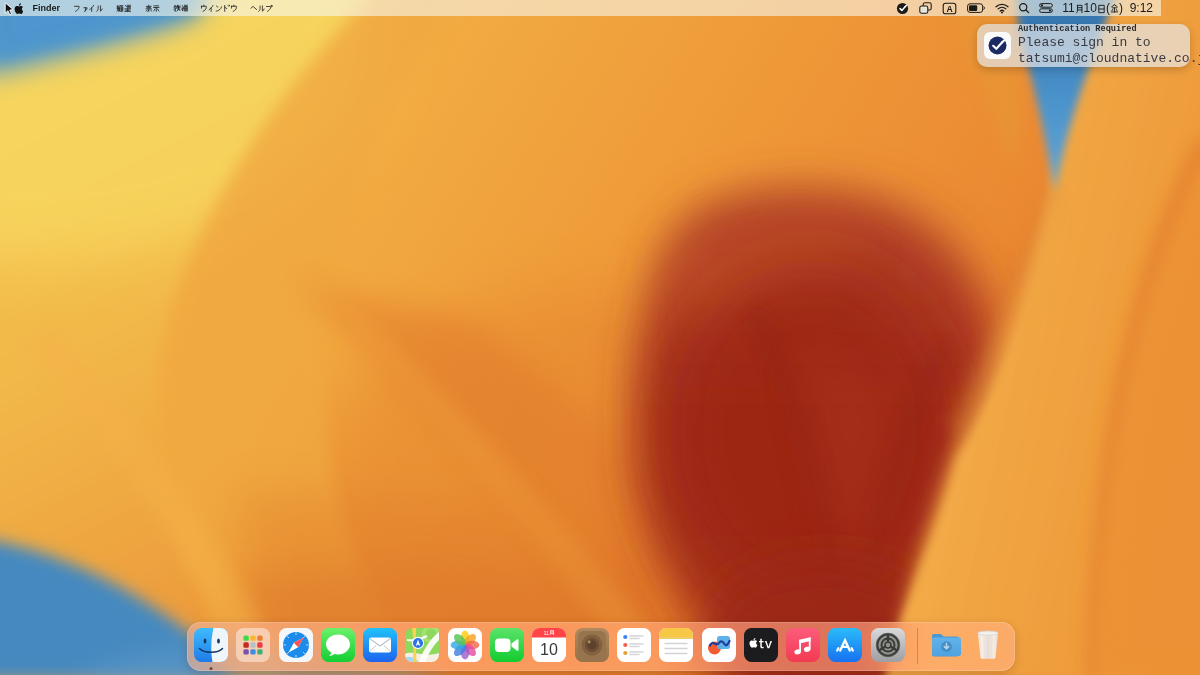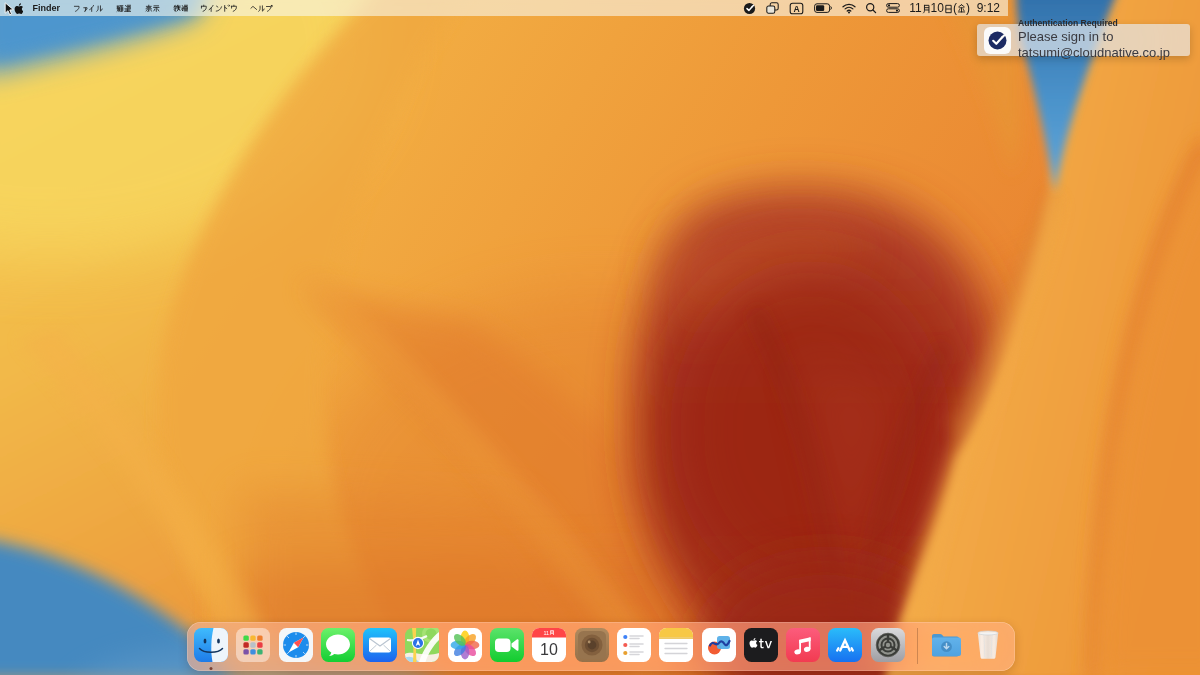--- a/index.html
+++ b/index.html
@@ -2,36 +2,36 @@
 <html><head>
 <meta charset="utf-8">
 <style>
   * { margin:0; padding:0; box-sizing:border-box; }
   html,body { width:1200px; height:675px; overflow:hidden; font-family:"Liberation Sans", sans-serif; }
   #stage { position:relative; width:1200px; height:675px; overflow:hidden; }
   #wall { position:absolute; left:0; top:0; }
 
   
   #menubar {
-    position:absolute; left:0; top:0; width:1008px; height:16px;
+    position:absolute; left:0; top:0; width:1161px; height:16px;
     backdrop-filter: blur(20px) saturate(0.9);
     background: rgba(249,249,240,0.58);
     display:flex; align-items:center;
     font-size:9px; color:#1a1a1a;
   }
   .mitem { white-space:nowrap; }
 
   
   #notif {
-    position:absolute; left:977px; top:24px; width:213px; height:32px;
-    border-radius:3px;
+    position:absolute; left:977px; top:24px; width:213px; height:43px;
+    border-radius:10px;
     backdrop-filter: blur(55px) saturate(0.72);
     background: rgba(234,239,246,0.63);
     box-shadow: 0 3px 8px rgba(0,0,0,0.18);
-    display:flex; align-items:center;
+    display:flex; align-items:center;font-family:Liberation Mono, monospace;
   }
   #notif .nicon {
     width:27px; height:27px; margin-left:7px; border-radius:6px;
     background:#fafafa; display:flex; align-items:center; justify-content:center;
     flex:0 0 auto;
   }
   #notif .ntxt { margin-left:7px; line-height:1.25; }
   #notif .nt1 { font-size:8.6px; font-weight:bold; color:#2b2b2e; }
   #notif .nt2 { font-size:13px; color:#3a3a40; }
 

